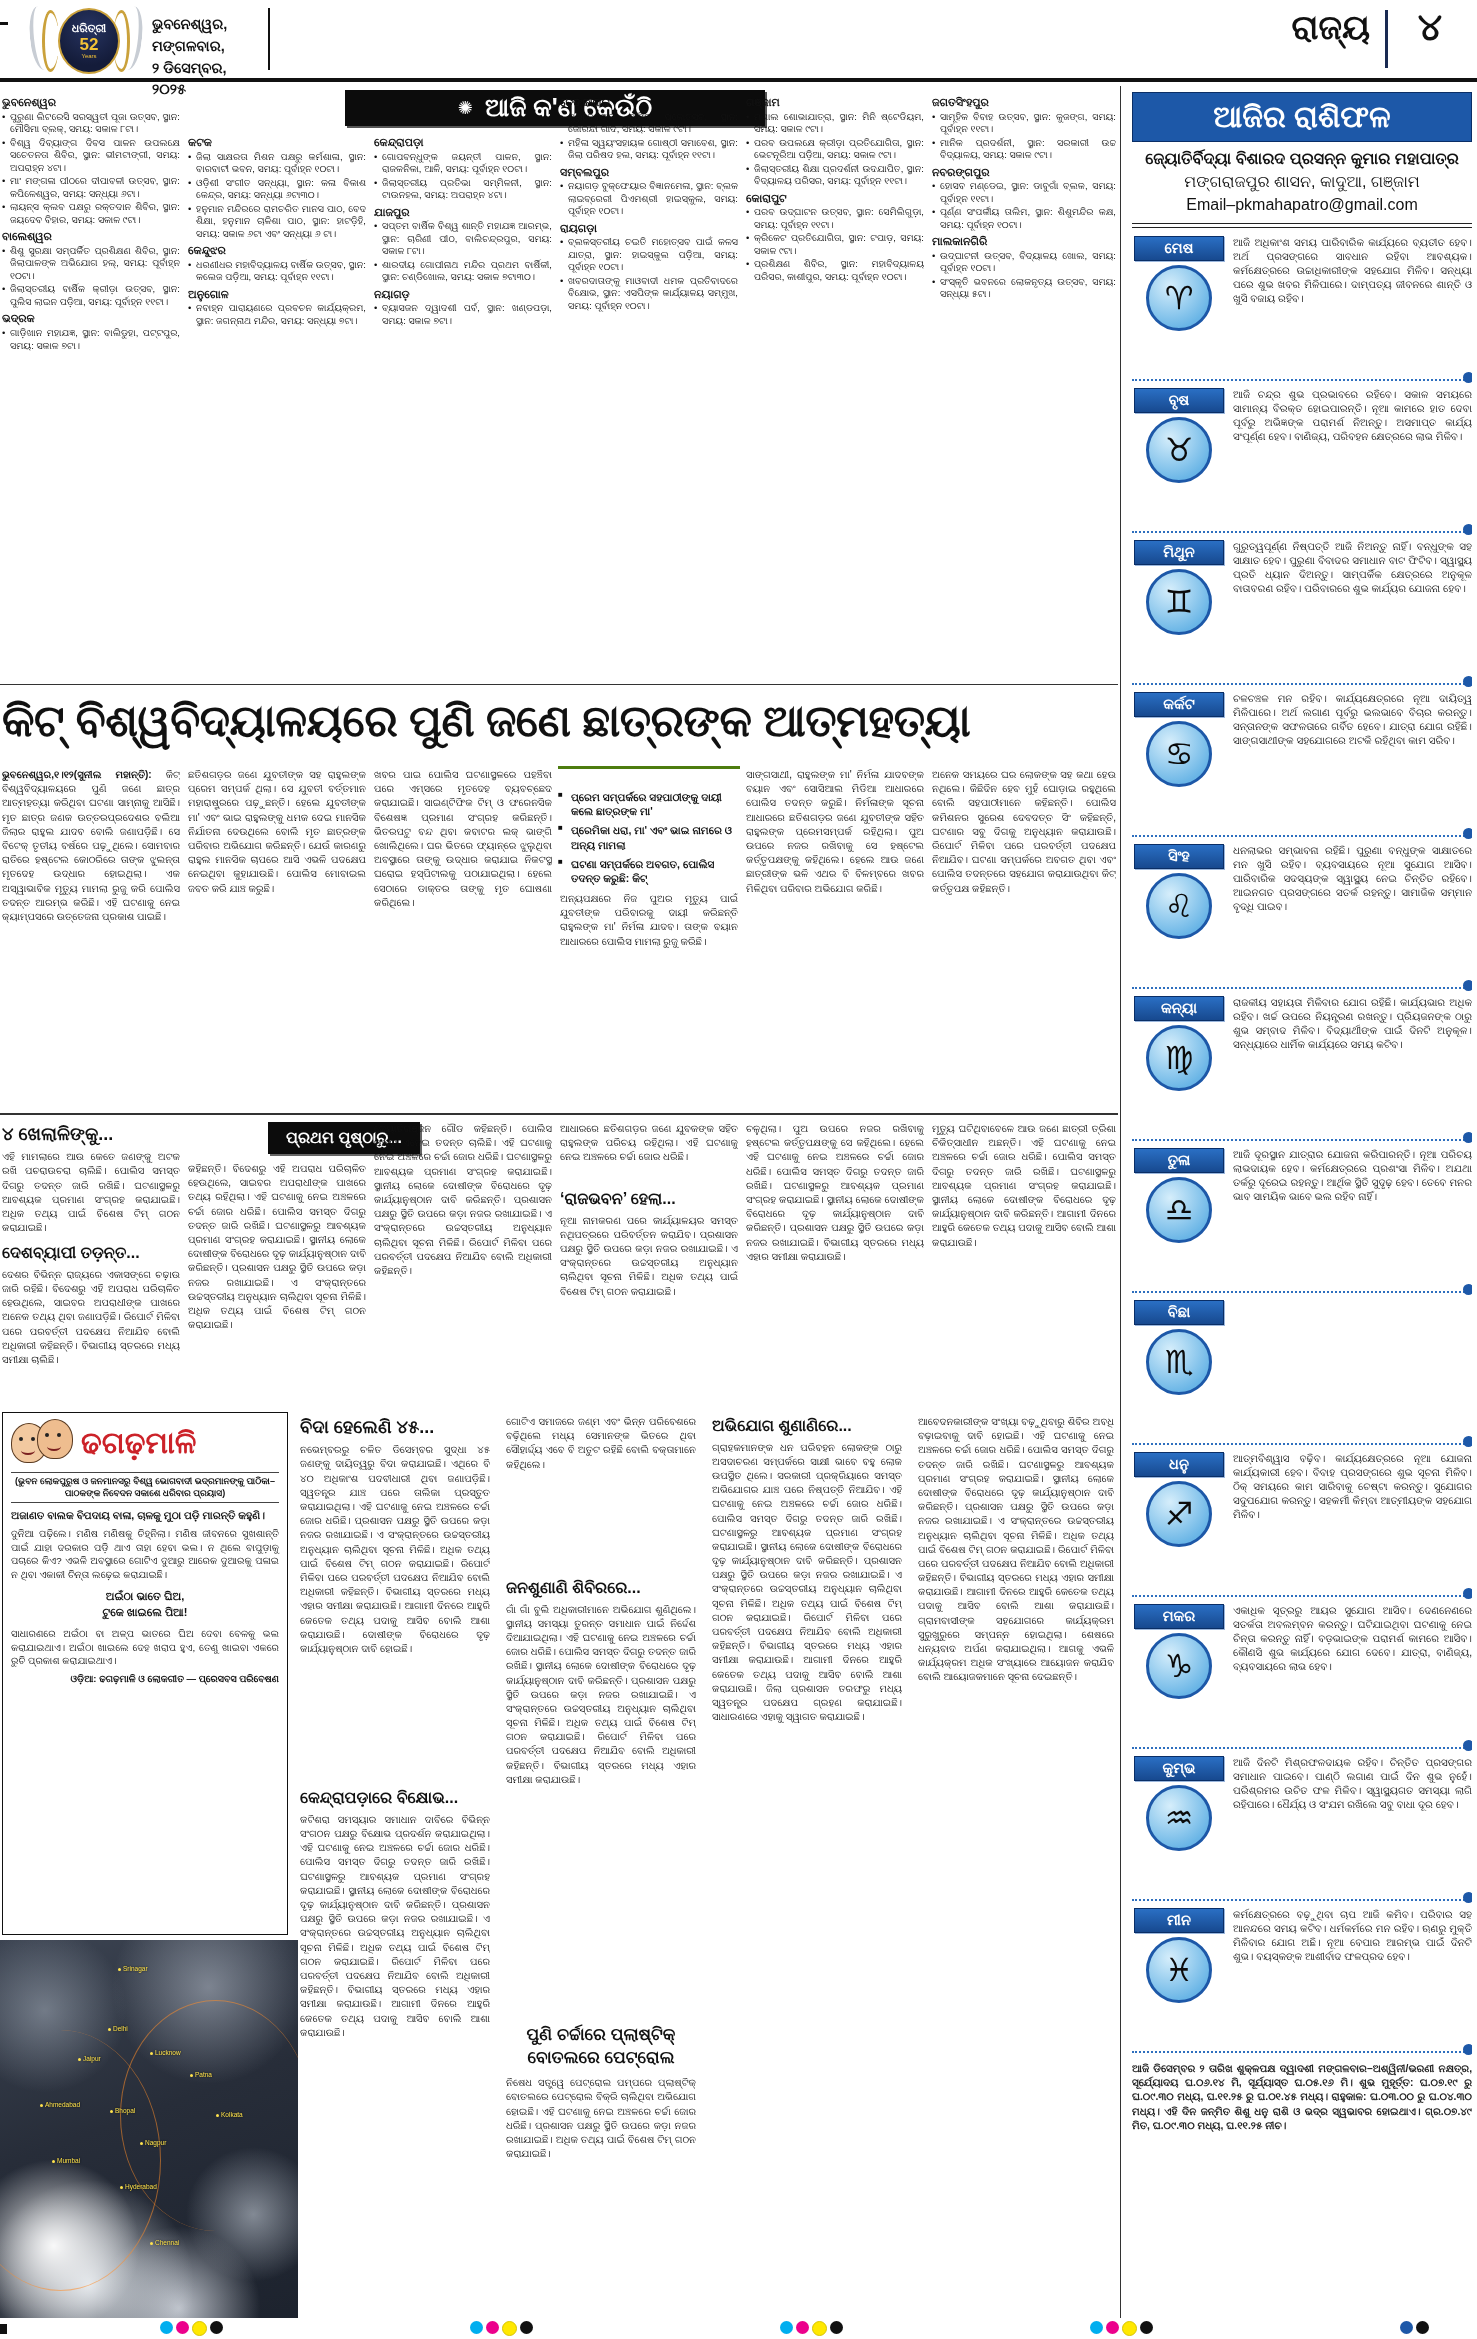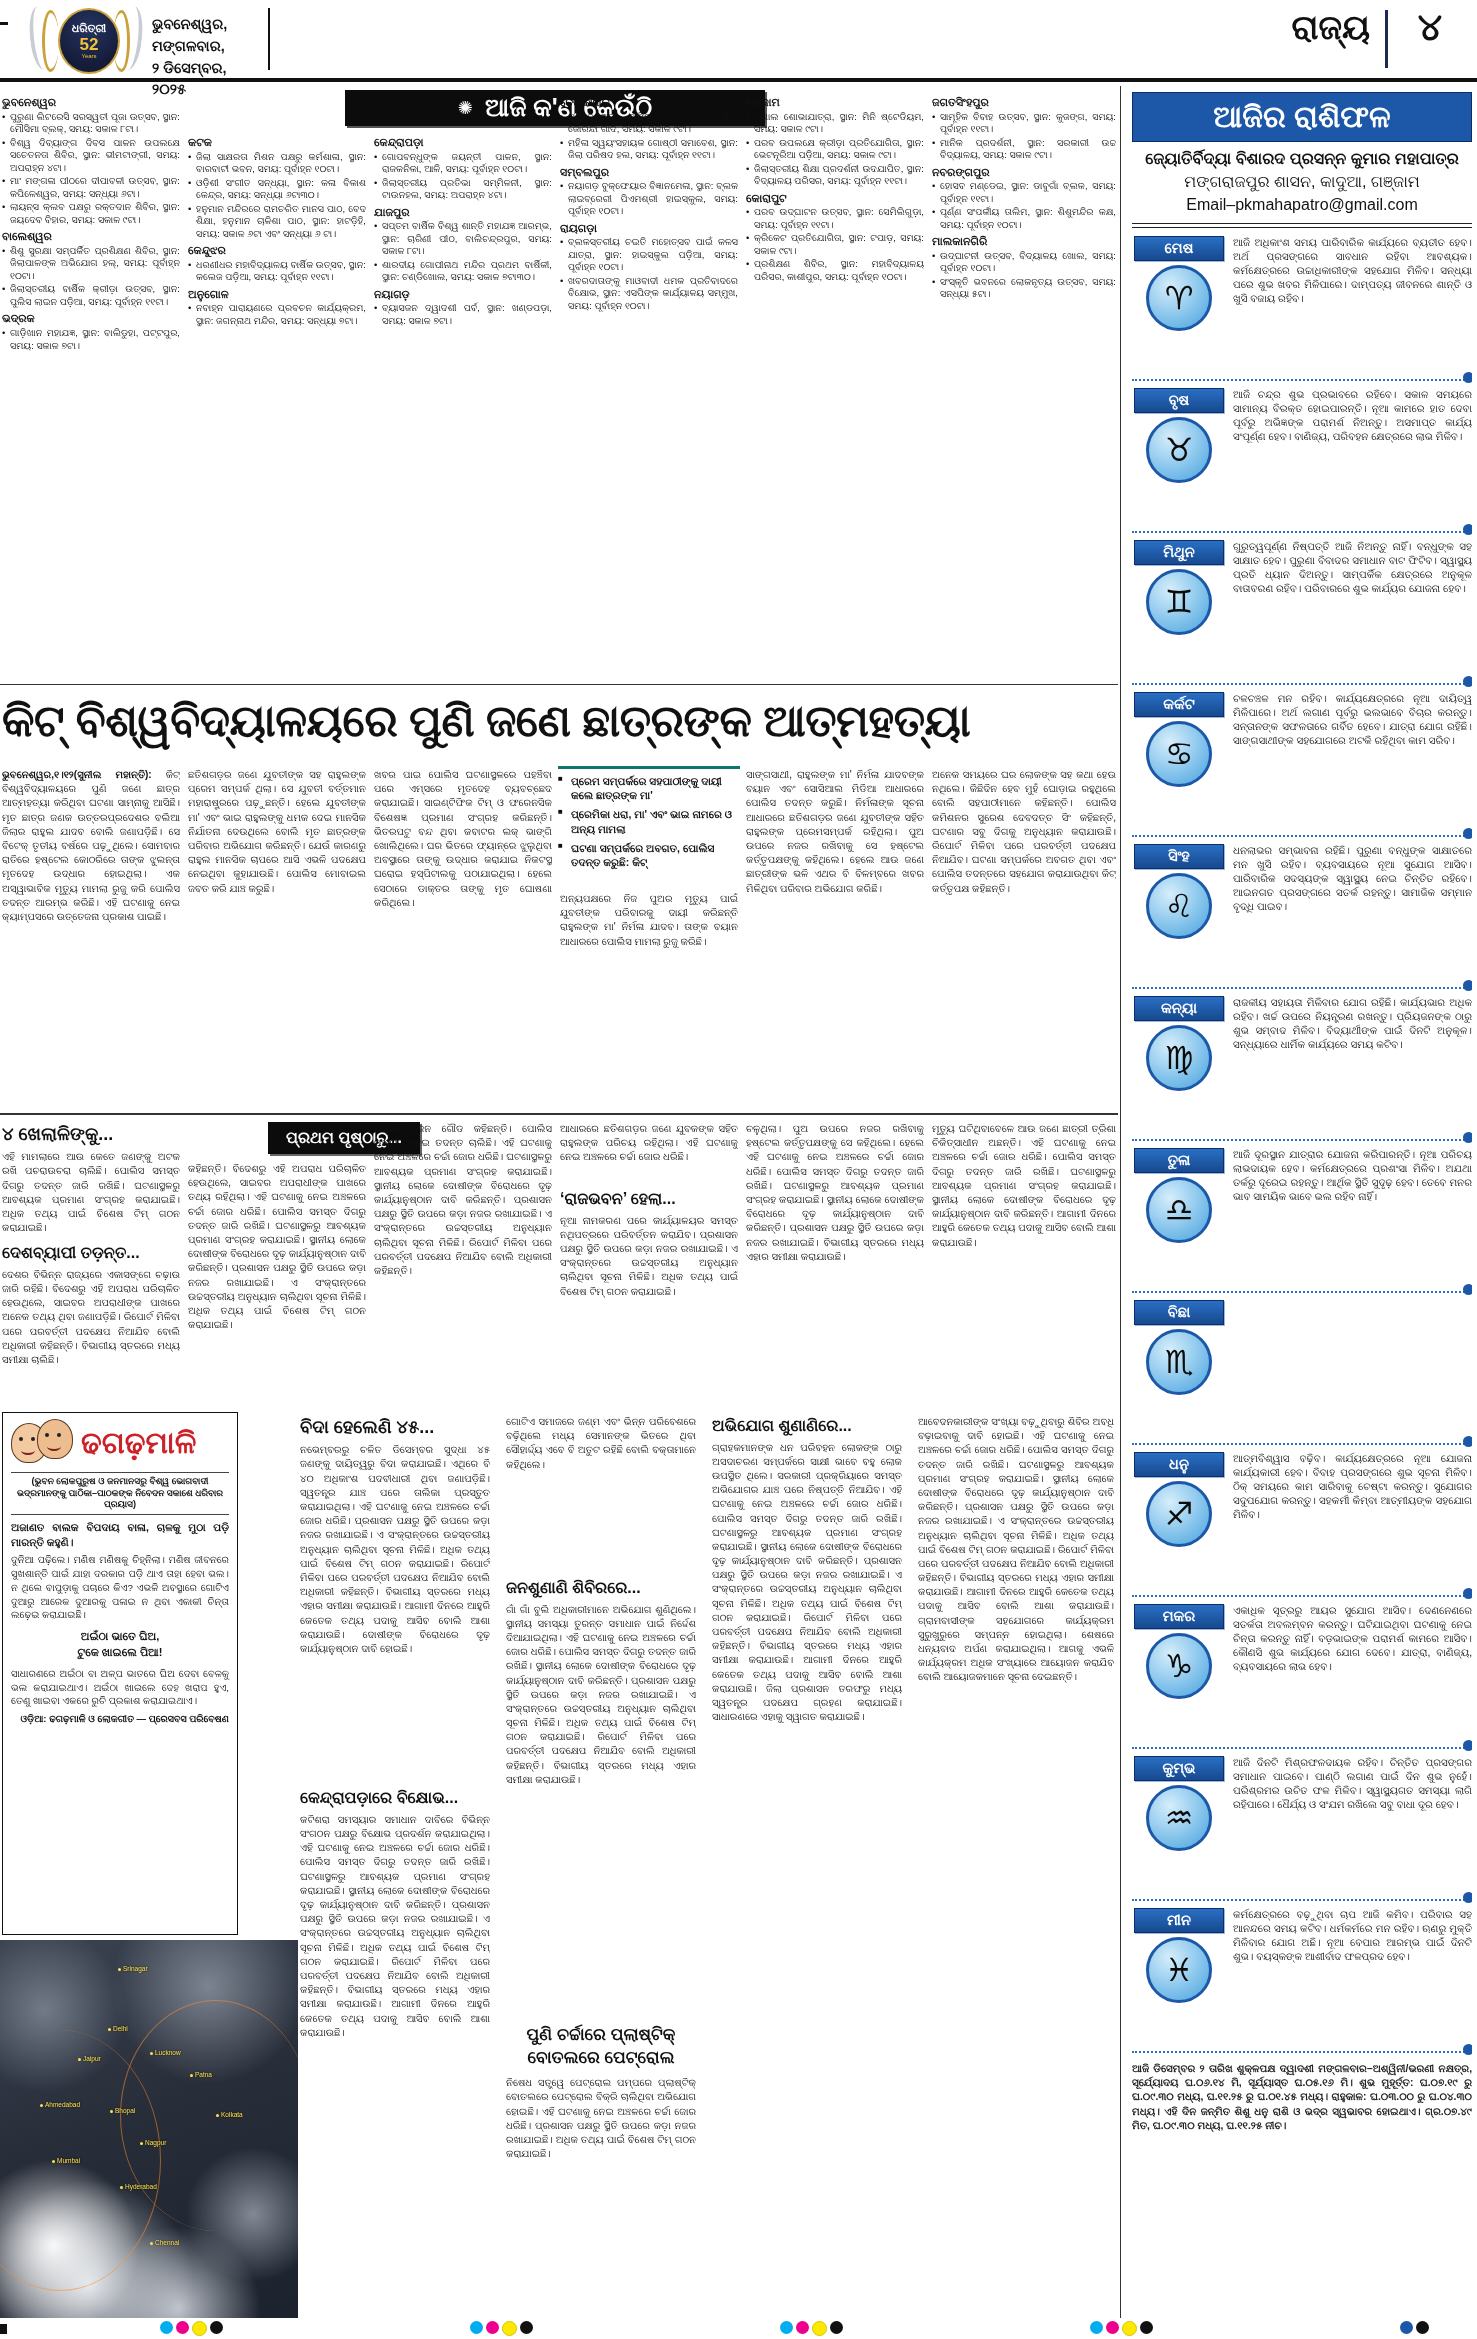--- a/index.html
+++ b/index.html
@@ -37,36 +37,36 @@
   .listcol.lower{top:132px;height:548px;}
   .lblock b.lhead{display:block;font-size:11px;margin:3px 0 1px 0;}
   .litem{position:relative;padding-left:8px;margin-bottom:1px;}
   .litem:before{content:"•";position:absolute;left:0;top:0;}
   #list-rule{position:absolute;left:0;top:684px;width:1118px;height:1px;background:#333;}
   
   #lead-headline{position:absolute;left:2px;top:688px;width:1114px;height:72px;overflow:hidden;
      font-weight:bold;font-size:44px;line-height:1.5;white-space:nowrap;letter-spacing:-0.5px;}
   .leadcol{position:absolute;top:768px;height:340px;width:178px;overflow:hidden;font-size:10px;line-height:1.42;text-align:justify;}
   .leadcol .byline{font-weight:bold;}
-  #lead-deck{position:absolute;left:558px;top:766px;width:182px;height:118px;overflow:hidden;border-top:3px solid #0f766e;padding-top:5px;}
+  #lead-deck{position:absolute;left:558px;top:766px;width:182px;height:118px;overflow:hidden;border-top:3px solid #4d7c0f;padding-top:21px;}
   .deck-item{position:relative;padding-left:13px;font-weight:bold;font-size:10.5px;line-height:1.35;margin-bottom:5px;}
   .deck-item:before{content:"■";position:absolute;left:0;top:0;font-size:8px;}
   #leadcol4{top:892px;height:216px;}
   #lead-rule{position:absolute;left:0;top:1113px;width:1118px;height:2px;background:#333;}
   
   .a-head{font-weight:bold;font-size:18px;line-height:1.35;margin:0 0 4px 0;}
   .a-head.sm{font-size:16px;}
   .bodytxt{font-size:10px;line-height:1.42;text-align:justify;overflow:hidden;}
   .bandcol{position:absolute;top:1122px;height:288px;width:178px;overflow:hidden;}
   #tab-p1{position:absolute;left:268px;top:1122px;width:152px;height:32px;background:#0c0c0c;color:#fff;
      font-weight:bold;font-size:16px;display:flex;align-items:center;justify-content:center;box-shadow:2px 2px 0 #666;}
   .b2col{position:absolute;top:1415px;height:917px;width:190px;overflow:hidden;}
   .ctr-head{font-weight:bold;font-size:17px;line-height:1.4;text-align:center;margin:6px 0;}
   
-  #cartoon{position:absolute;left:2px;top:1412px;width:236px;height:523px;border:1px solid #111;
+  #cartoon{position:absolute;left:2px;top:1412px;width:286px;height:523px;border:1px solid #111;
      padding:6px 8px;box-sizing:border-box;overflow:hidden;}
   #cartoon-titlerow{display:flex;align-items:center;gap:8px;}
   #cartoon-faces{position:relative;width:62px;height:48px;flex:none;}
   .face{position:absolute;width:34px;height:38px;border-radius:50% 50% 45% 45%;background:#f2c9a0;border:1.5px solid #5a3b22;}
   .face.f1{left:0;top:4px;}
   .face.f2{left:26px;top:0;background:#eebd8f;}
   .face:before{content:"";position:absolute;left:7px;top:13px;width:4px;height:4px;background:#222;border-radius:50%;box-shadow:12px 0 0 #222;}
   .face:after{content:"";position:absolute;left:9px;bottom:7px;width:14px;height:7px;border-bottom:2px solid #7a2020;border-radius:50%;}
   #cartoon-title{color:#cc2229;font-weight:bold;font-size:30px;}
   #cartoon-intro{font-size:9px;line-height:1.3;text-align:center;border-top:1px solid #444;border-bottom:1px solid #444;

